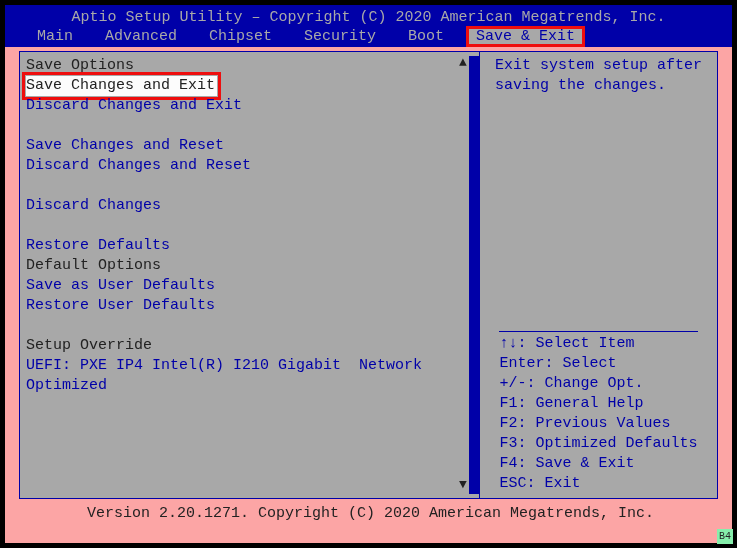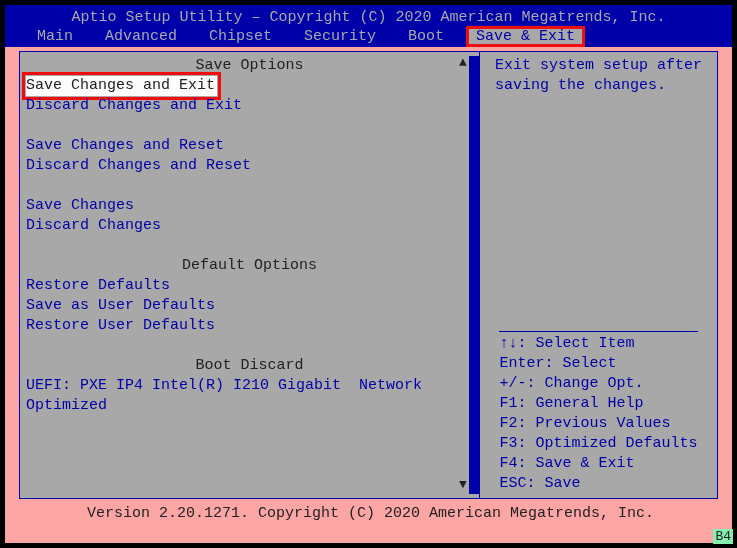--- a/index.html
+++ b/index.html
@@ -75,21 +75,20 @@
     align-items: center;
   }
   .line {
     height: 20px;
     line-height: 20px;
     white-space: pre;
     color: #0000a8;
   }
   .line.heading {
     color: #222;
-    text-align: center;
   }
   .line.selected {
     background: #fcfcfc;
     color: #222;
     display: inline-block;
     padding-right: 2px;
     outline: 3px solid #ee0e0e;
     outline-offset: 1px;
   }
   .scroll-strip {
@@ -124,21 +123,21 @@
     text-align: center;
     color: #222;
     padding: 6px 0 2px 4px;
     white-space: pre;
   }
   .corner-badge {
     position: absolute;
     right: 4px; bottom: 4px;
     background: #86efac;
     color: #222;
-    font-size: 13px;
+    font-size: 10px;
     padding: 0 2px;
     line-height: 15px;
   }
 </style>
 </head>
 <body>
 
 <div class="bios-frame">
   <div class="header">
     <div class="title">Aptio Setup Utility – Copyright (C) 2020 American Megatrends, Inc.</div>
@@ -154,29 +153,28 @@
 
   <div class="body">
     <div class="left-panel">
       <div class="line heading">Save Options</div>
       <div><span class="line selected">Save Changes and Exit</span></div>
       <div class="line">Discard Changes and Exit</div>
       <div class="line"></div>
       <div class="line">Save Changes and Reset</div>
       <div class="line">Discard Changes and Reset</div>
       <div class="line"></div>
-      <div class="line">Save Changes</div>
       <div class="line">Discard Changes</div>
       <div class="line"></div>
+      <div class="line">Restore Defaults</div>
       <div class="line heading">Default Options</div>
-      <div class="line">Restore Defaults</div>
       <div class="line">Save as User Defaults</div>
       <div class="line">Restore User Defaults</div>
       <div class="line"></div>
-      <div class="line heading">Boot Discard</div>
+      <div class="line heading">Setup Override</div>
       <div class="line">UEFI: PXE IP4 Intel(R) I210 Gigabit  Network</div>
       <div class="line">Optimized</div>
 
       <div class="scroll-strip"></div>
       <div class="scroll-arrow up">▲</div>
       <div class="scroll-arrow down">▼</div>
     </div>
 
     <div class="right-panel">
       <div class="help-top">
@@ -184,21 +182,21 @@
         <div class="help-line">saving the changes.</div>
       </div>
       <div class="help-bottom">
         <div class="help-line">↑↓: Select Item</div>
         <div class="help-line">Enter: Select</div>
         <div class="help-line">+/-: Change Opt.</div>
         <div class="help-line">F1: General Help</div>
         <div class="help-line">F2: Previous Values</div>
         <div class="help-line">F3: Optimized Defaults</div>
         <div class="help-line">F4: Save &amp; Exit</div>
-        <div class="help-line">ESC: Save</div>
+        <div class="help-line">ESC: Exit</div>
       </div>
     </div>
   </div>
 
   <div class="footer">Version 2.20.1271. Copyright (C) 2020 American Megatrends, Inc.</div>
 </div>
 
 <div class="corner-badge">B4</div>
 
 </body></html>

